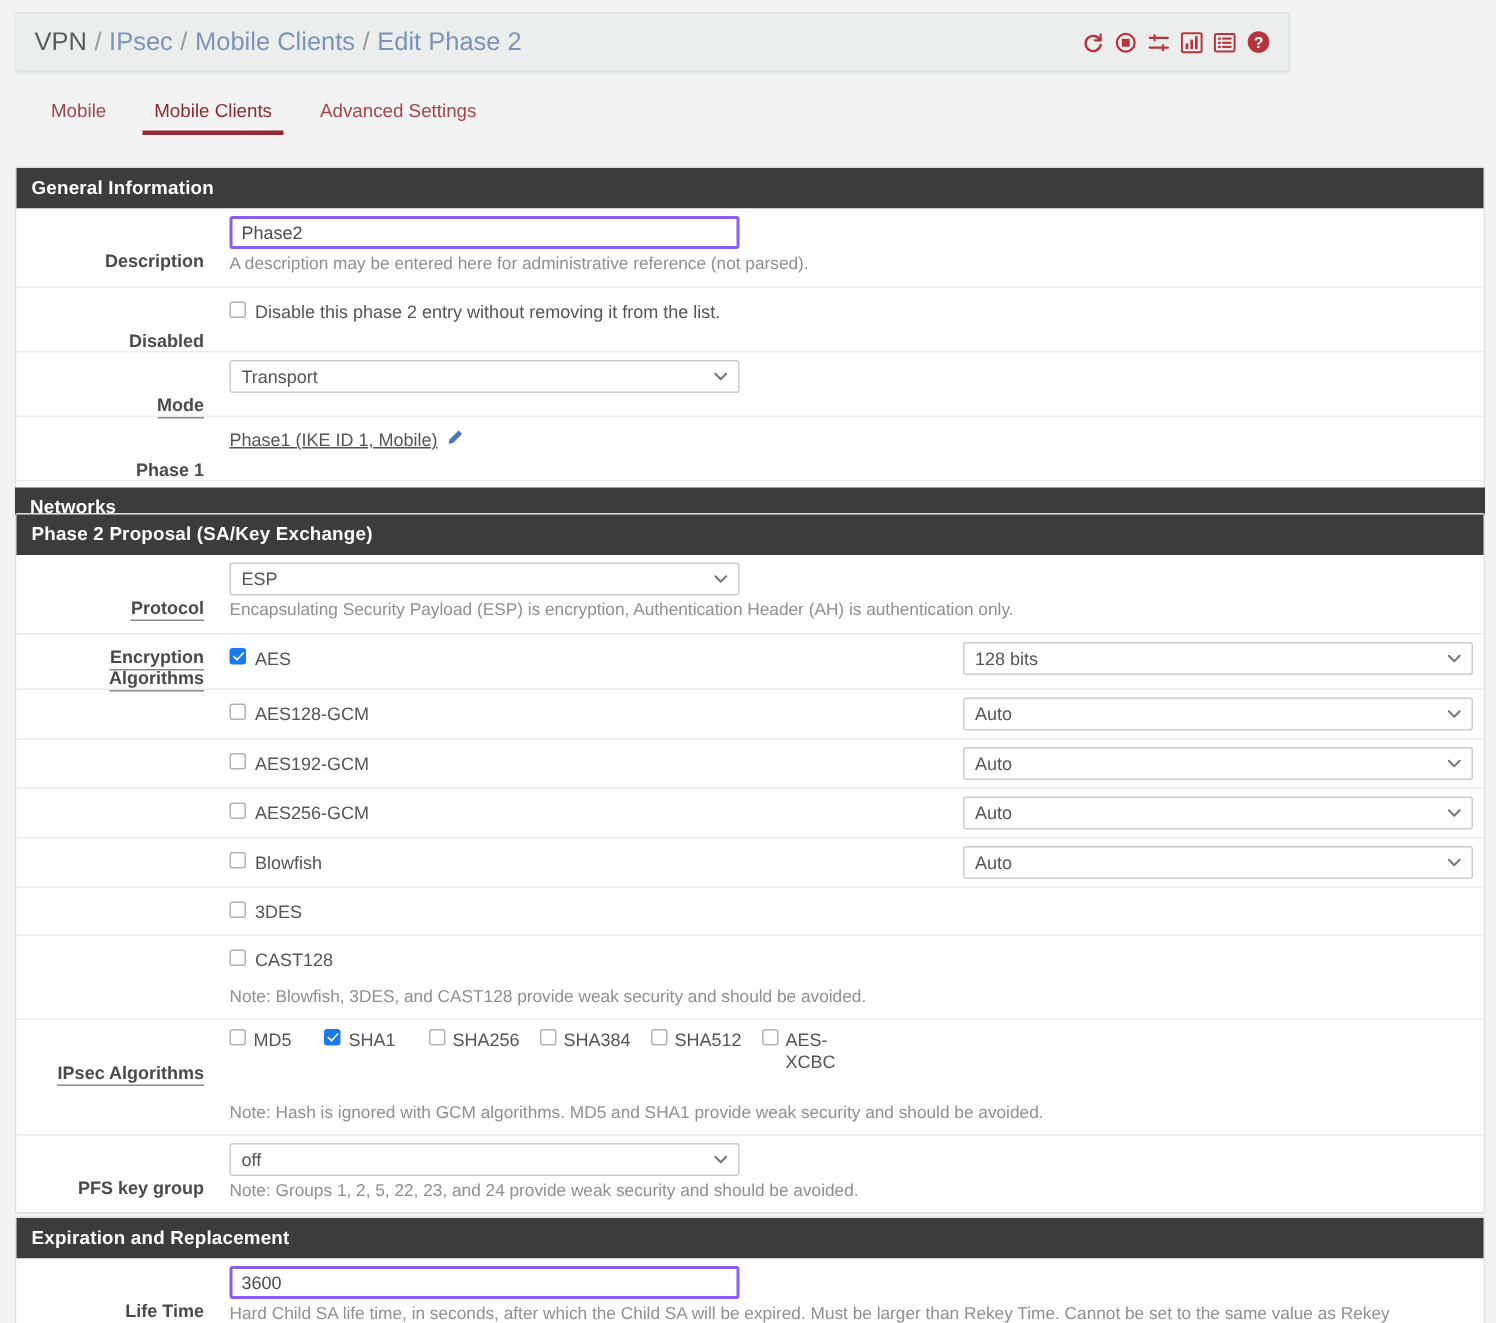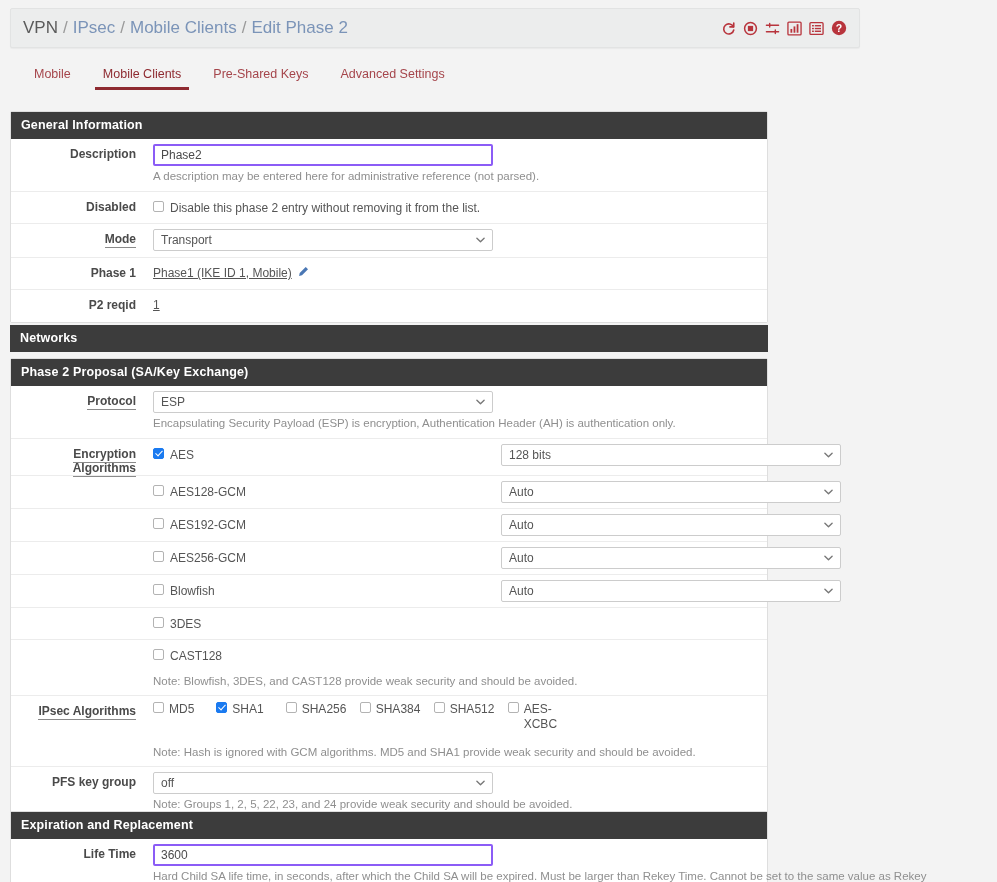--- a/index.html
+++ b/index.html
@@ -62,21 +62,21 @@
     position: absolute;
     left: 8px; right: 8px; bottom: 3px;
     height: 3px;
     background: #8e2a30;
   }
 
   
   .panel {
     position: absolute;
     left: 10px;
-    width: 758px;
+    width: 980px;
     background: #fff;
     border: 1px solid #dedede;
     border-radius: 2px;
   }
   .panel-heading {
     background: #3c3c3c;
     color: #fff;
     font-weight: bold;
     font-size: 12.5px;
     padding: 6px 10px 7px 10px;
@@ -92,20 +92,21 @@
   }
   .row:last-child { border-bottom: none; }
   .row-label {
     width: 135px;
     flex: 0 0 135px;
     text-align: right;
     padding: 8px 10px 0 6px;
     font-weight: bold;
     font-size: 12px;
     color: #4a4a4a;
+    margin-top: 20px;
   }
   .row-label.dashed {
     font-weight: bold;
   }
   .row-label.dashed span {
     border-bottom: 1px solid #8a8a8a;
     padding-bottom: 1px;
   }
   .row-field {
     flex: 1 1 auto;
@@ -297,21 +298,20 @@
         <circle cx="8" cy="8" r="7.2" fill="#b8343c"></circle>
         <text x="8" y="12" font-family="Liberation Sans, sans-serif" font-size="10.5" font-weight="bold" fill="#fff" text-anchor="middle">?</text>
       </svg>
     </span>
   </div>
 </div>
 
 <div class="tabs">
   <div class="tab">Mobile</div>
   <div class="tab active">Mobile Clients</div>
-  <div class="tab">Pre-Shared Keys</div>
   <div class="tab">Advanced Settings</div>
 </div>
 
 <div class="panel" style="top:111px;">
   <div class="panel-heading">General Information</div>
   <div class="panel-body">
 
     <div class="row">
       <div class="row-label">Description</div>
       <div class="row-field">
@@ -363,21 +363,21 @@
       </div>
     </div>
 
   </div>
 </div>
 
 <div class="panel" style="top:325px; border:none;">
   <div class="panel-heading">Networks</div>
 </div>
 
-<div class="panel" style="top:358px;">
+<div class="panel" style="top:342px;">
   <div class="panel-heading">Phase 2 Proposal (SA/Key Exchange)</div>
   <div class="panel-body">
 
     <div class="row">
       <div class="row-label dashed"><span>Protocol</span></div>
       <div class="row-field">
         <div class="select">
           <span>ESP</span>
           <svg class="chev" viewBox="0 0 10 6">
               <path d="M1 1l4 4 4-4" fill="none" stroke="#777" stroke-width="1.5" stroke-linecap="round" stroke-linejoin="round"></path>

